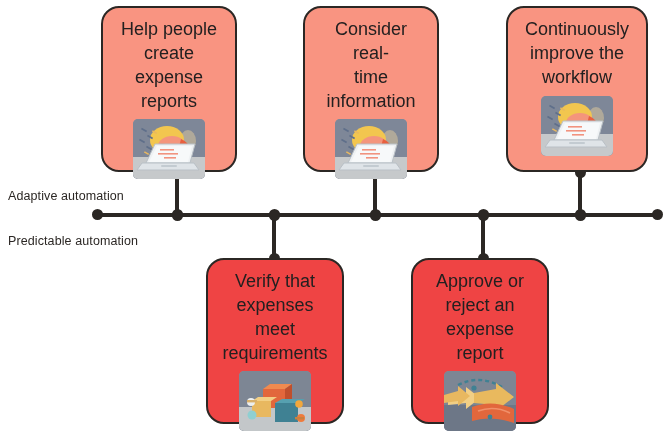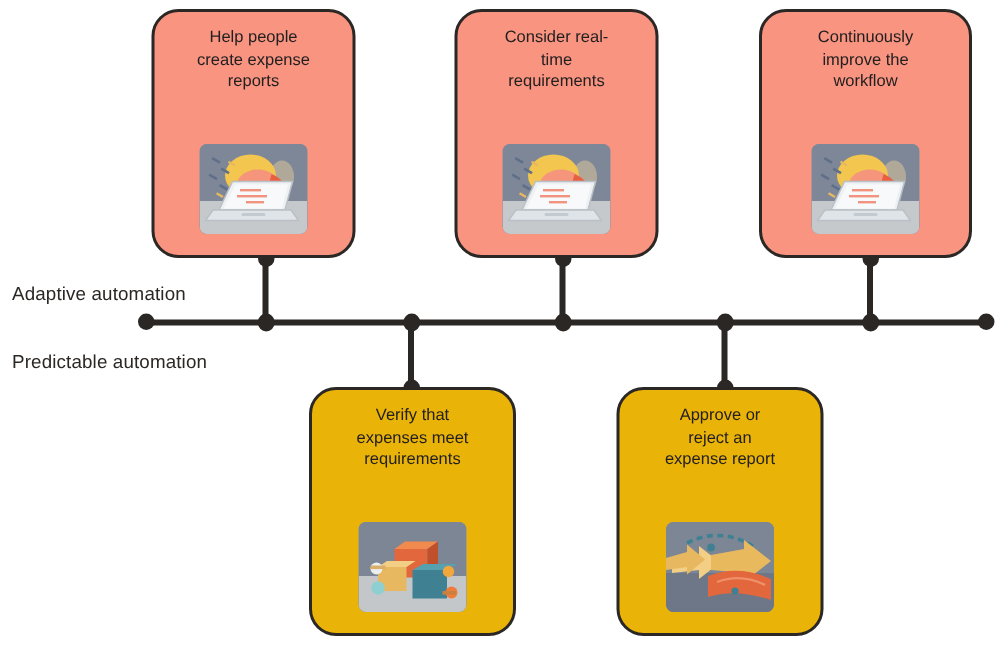--- a/index.html
+++ b/index.html
@@ -70,24 +70,24 @@
   .card {
     position: absolute;
     border: 2px solid #2b2724;
     border-radius: 18px;
     display: flex;
     flex-direction: column;
     align-items: center;
     padding: 10px 10px 12px 10px;
   }
   .card.top    { background: #f99481; top: 6px;  height: 166px; }
-  .card.bottom { background: #eab308; top: 258px; height: 166px; }
+  .card.bottom { background: #ef4444; top: 258px; height: 166px; }
 
   .card-title {
-    font-size: 11px;
+    font-size: 18px;
     line-height: 1.33;
     color: #232020;
     text-align: center;
     width: 100%;
     white-space: pre-line;
     margin-bottom: 5px;
   }
 
   .card-thumb {
     width: 72px;
@@ -171,21 +171,21 @@
       <rect x="31" y="38" width="12" height="1.6"></rect>
     </g>
     <polygon points="9,44 61,44 66,51 4,51" fill="#dfe4e8" stroke="#b9c0c6"></polygon>
     <rect x="28" y="46" width="16" height="2" rx="1" fill="#c3cbd1"></rect>
   </svg>
         </div>
       </div>
       <div class="card top" style="left: 303px; width: 136px;">
         <div class="card-title">Consider real-
 time
-requirements</div>
+information</div>
         <div class="card-thumb">
           <svg viewBox="0 0 72 60" preserveAspectRatio="none">
     <rect width="72" height="60" fill="#7e8798"></rect>
     <rect y="38" width="72" height="22" fill="#c6c9cb"></rect>
     <ellipse cx="55" cy="22" rx="8" ry="11" fill="#b0a99a"></ellipse>
     <ellipse cx="34" cy="21" rx="17" ry="14" fill="#f2c64f"></ellipse>
     <ellipse cx="39" cy="27" rx="14" ry="10" fill="#f4957c"></ellipse>
     <path d="M48 20 q10 4 10 14 q-8 4 -13 -2 z" fill="#e8603f"></path>
     <path d="M25 25 q8 -2 13 4 q-7 5 -14 1 z" fill="#ef8a66"></path>
     <g fill="#5f6f8a">

